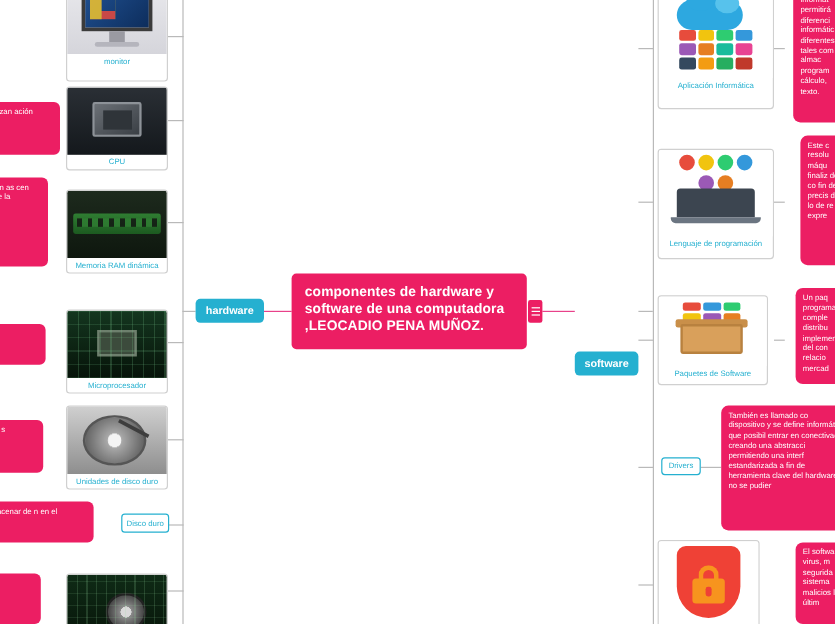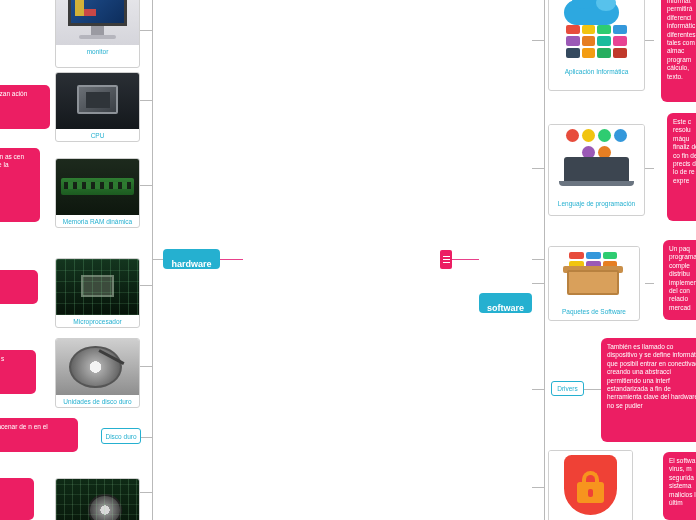--- a/index.html
+++ b/index.html
@@ -75,21 +75,21 @@
   }
 
   
   .pill {
     position: absolute;
     border-radius: 4px;
     font-size: 9px;
     font-weight: bold;
     color: #ffffff;
     display: flex;
-    align-items: flex-end;
+    align-items: center;
     justify-content: center;
     box-sizing: border-box;
   }
   .pill.cyan { background: #25b0d0; }
 
   
   #pill-hardware { left: 163px; top: 249px; width: 57px; height: 20px; }
   
   #pill-software { left: 479px; top: 249px; width: 53px; height: 20px; margin-top: 44px; }
 
@@ -338,20 +338,23 @@
   <div class="hline" style="left:532px; top:168px; width:13px;"></div>
   <div class="hline" style="left:532px; top:283px; width:13px;"></div>
   <div class="hline" style="left:532px; top:389px; width:13px;"></div>
   <div class="hline" style="left:532px; top:487px; width:13px;"></div>
 
   <div class="hline" style="left:645px; top:40px; width:9px;"></div>
   <div class="hline" style="left:645px; top:168px; width:9px;"></div>
   <div class="hline" style="left:645px; top:283px; width:9px;"></div>
   <div class="hline" style="left:584px; top:389px; width:17px;"></div>
 
+  <div class="center-node" id="center-node">
+    <span>componentes de hardware y software de una computadora ,LEOCADIO PENA MUÑOZ.</span>
+  </div>
   <div class="center-handle">
     <i></i>
       <i></i>
       <i></i>
   </div>
 
   <div class="pill cyan" id="pill-hardware">
     <span>hardware</span>
   </div>
   <div class="pill cyan" id="pill-software">

